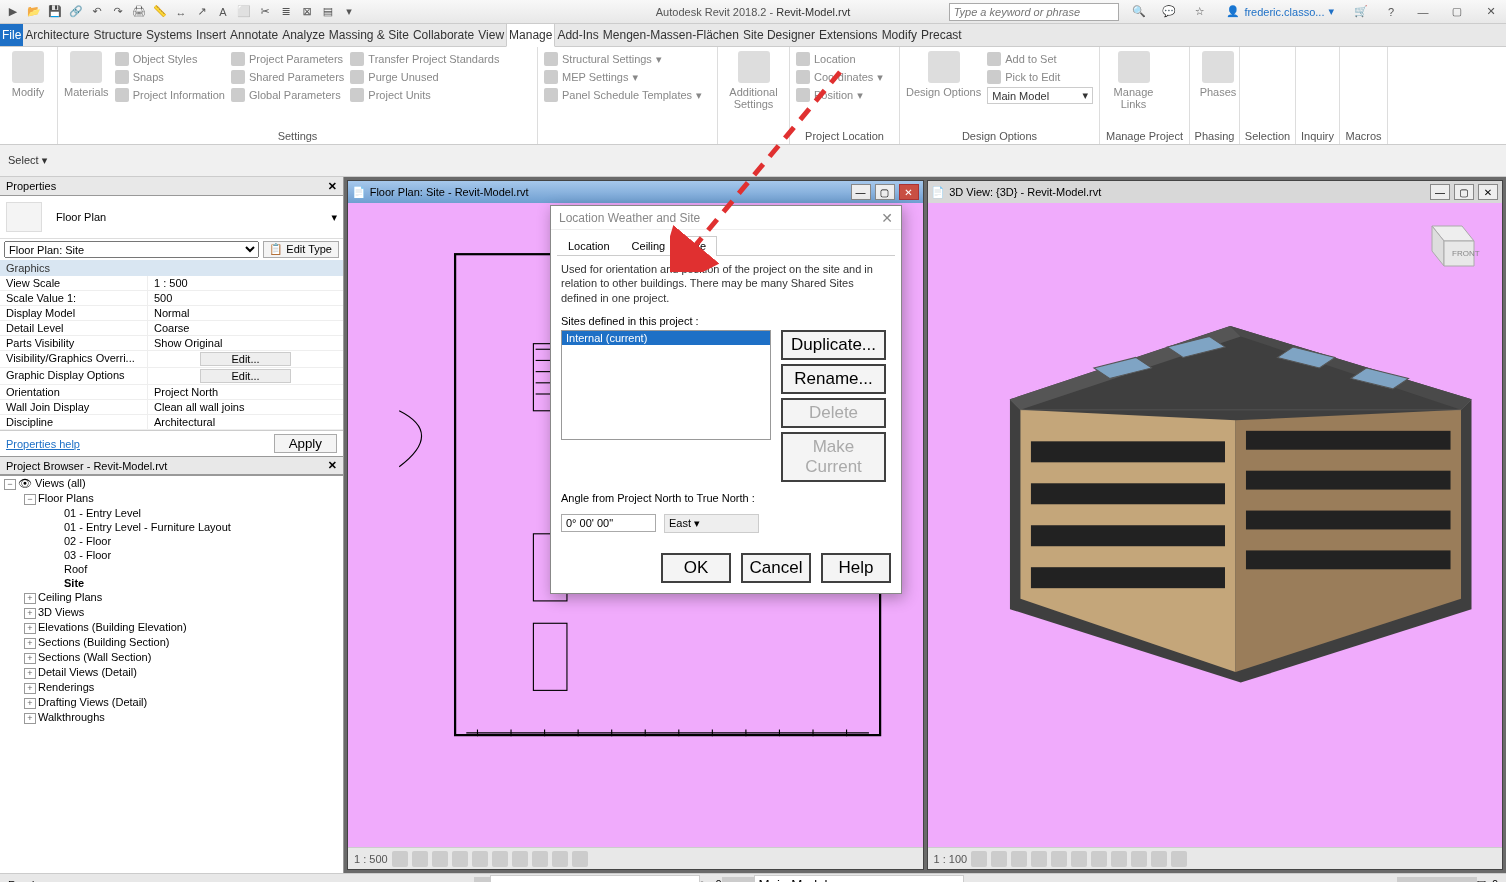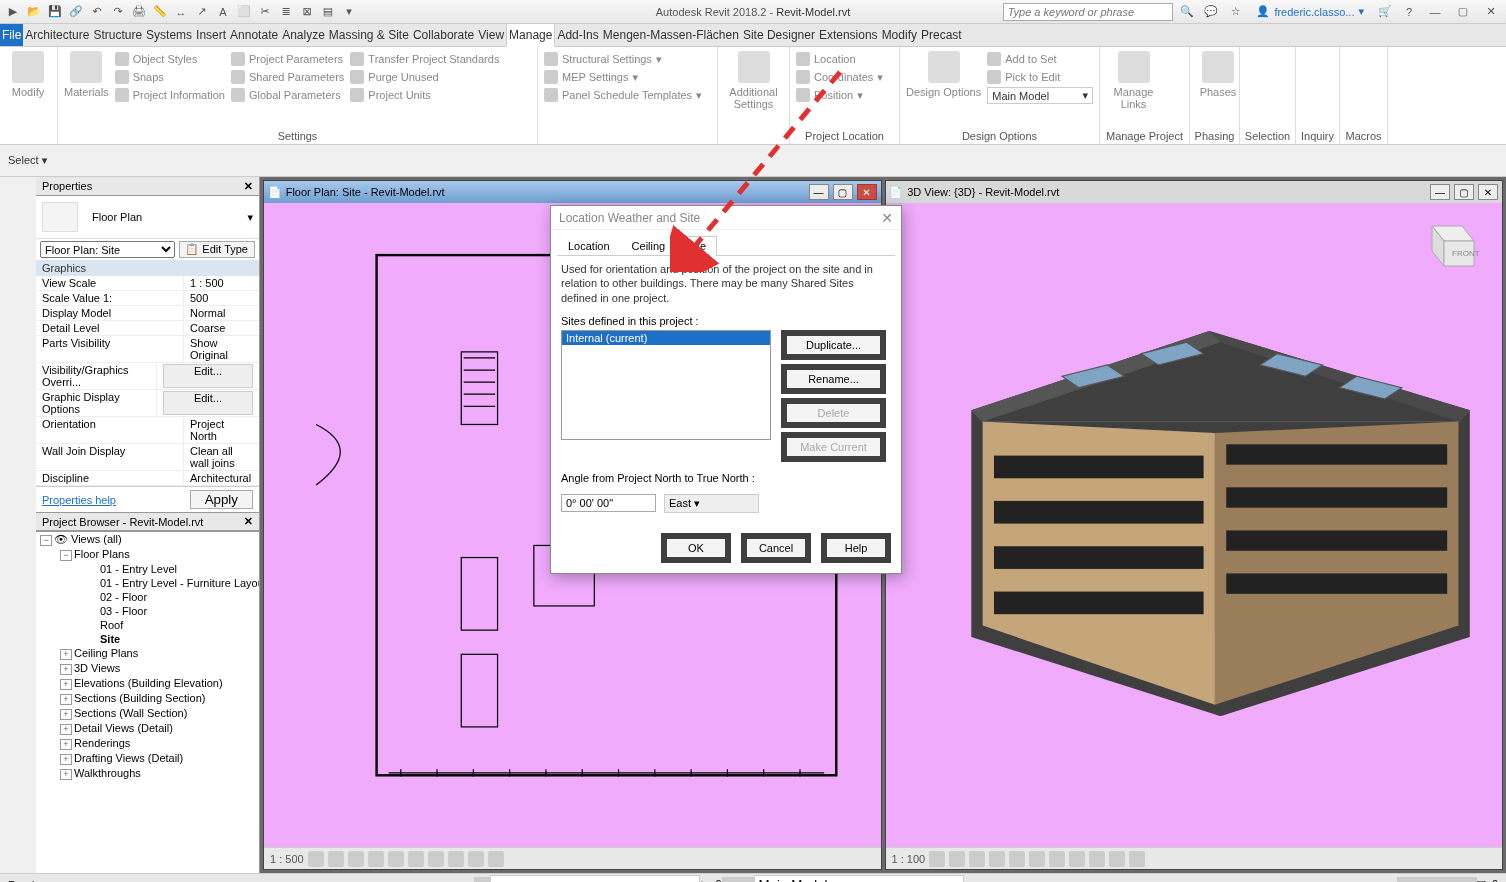--- a/index.html
+++ b/index.html
@@ -4,21 +4,21 @@
 <style>
   * { box-sizing: border-box; margin: 0; padding: 0; font-family: 'Segoe UI', Arial, sans-serif; }
   body { background: #f0f0f0; font-size: 11px; width: 1506px; height: 882px; overflow: hidden; position: relative; }
   
   
   .titlebar { height: 24px; background: linear-gradient(#f8f8f8,#e8e8e8); display: flex; align-items: center; border-bottom: 1px solid #ccc; padding: 0 4px; }
   .titlebar-left { display: flex; gap: 3px; align-items: center; }
   .qat-btn { width: 18px; height: 18px; display: inline-flex; align-items: center; justify-content: center; font-size: 11px; color: #555; }
   .titlebar-center { position: absolute; left: 50%; transform: translateX(-50%); font-size: 11px; color: #555; }
   .titlebar-center .doc { color: #333; }
-  .titlebar-right { margin-left: auto; display: flex; align-items: center; gap: 6px; }
+  .titlebar-right { margin-left: auto; display: flex; align-items: center; gap: 12px; }
   .search-box { width: 170px; height: 18px; border: 1px solid #aaa; padding: 1px 4px; font-style: italic; color: #888; font-size: 11px; background: #fff; }
   .user { color: #1e70c6; display: flex; align-items: center; gap: 4px; margin: 0 6px; }
   .win-btn { width: 22px; height: 18px; display: inline-flex; align-items: center; justify-content: center; font-size: 11px; color: #555; }
   
   
   .ribbon-tabs { height: 23px; background: #e8e8e8; display: flex; align-items: flex-end; border-bottom: 1px solid #ccc; }
   .ribbon-tab { padding: 4px 2px; font-size: 12px; color: #333; cursor: pointer; }
   .ribbon-tab.file { background: #1e70c6; color: #fff; }
   .ribbon-tab.active { background: #fff; border: 1px solid #ccc; border-bottom: 1px solid #fff; margin-bottom: -1px; z-index: 1; }
   
@@ -34,21 +34,21 @@
   .rsmall { display: flex; align-items: center; gap: 4px; font-size: 11px; color: #888; white-space: nowrap; padding: 1px 0; }
   .rsmall .si { width: 14px; height: 14px; background: #ccc; border-radius: 2px; }
   
   
   .subrow { height: 32px; padding-left: 8px; display:flex; align-items:center; font-size:11px; color:#333; border-bottom:1px solid #ccc; background:#f0f0f0;}
 
   
   .main { display: flex; height: calc(100% - 24px - 23px - 98px - 19px - 22px); }
   
   
-  .left-col { width: 260px; display: flex; flex-direction: column; border-right: 1px solid #999; padding-left: 36px; }
+  .left-col { width: 344px; display: flex; flex-direction: column; border-right: 1px solid #999; }
   .panel-header { height: 19px; background: #e8e8e8; border-bottom: 1px solid #999; padding: 2px 6px; font-size: 11px; display:flex; align-items:center; }
   .panel-header .close { margin-left: auto; font-weight: bold; cursor: pointer; }
   
   .props-body { flex: 0 0 auto; background: #fff; }
   .type-sel { display:flex; align-items:center; padding:6px; gap:14px; border-bottom:1px solid #ddd; }
   .type-sel .ticon { width: 36px; height: 30px; background:#f4f4f4; border:1px solid #ddd;}
   .type-row { display:flex; padding:2px 4px; gap:4px; }
   .type-row select { flex:1; font-size:11px; }
   .edittype { border:1px solid #aaa; padding:1px 6px; background:#f4f4f4; font-size:11px; }
   
@@ -99,21 +99,21 @@
   .dlg-tab { padding:3px 10px; font-size:11px; border:1px solid transparent; border-bottom:none; cursor:pointer;}
   .dlg-tab.active { border-color:#ccc; background:#fff; margin-bottom:-1px;}
   .dlg-body { padding:6px 10px 10px;}
   .dlg-desc { font-size:11px; color:#333; line-height:1.3; margin-bottom:10px;}
   .dlg-label { font-size:11px; margin-bottom:3px;}
   .dlg-row { display:flex; gap:10px; }
   .sites-list { width:210px; height:110px; border:1px solid #999; font-size:11px;}
   .sites-list .item { padding:1px 4px; }
   .sites-list .item.sel { background:#1e70c6; color:#fff; }
   .dlg-btns { display:flex; flex-direction:column; gap:4px; width:105px; }
-  .dlg-btn { border:6px solid #404040; background:#f4f4f4; padding:3px 4px; font-size:11px; text-align:center;}
+  .dlg-btn { border:2px solid #404040; background:#f4f4f4; padding:3px 4px; font-size:17px; text-align:center;}
   .dlg-btn.disabled { color:#aaa; }
   .dlg-foot { display:flex; justify-content:flex-end; gap:10px; padding:10px; }
   .dlg-foot .dlg-btn { width:70px;}
   .angle-row { display:flex; gap:8px; margin-top:10px; align-items:center;}
   .angle-row input { width:95px; padding:2px 4px; font-size:11px; border:1px solid #aaa;}
   .angle-row .dir { width:95px; padding:2px 4px; background:#eee; border:1px solid #ccc; font-size:11px;}
   
   
   .arrow-anno { position:absolute; left:670px; top:62px; z-index:200; pointer-events:none;}
   

